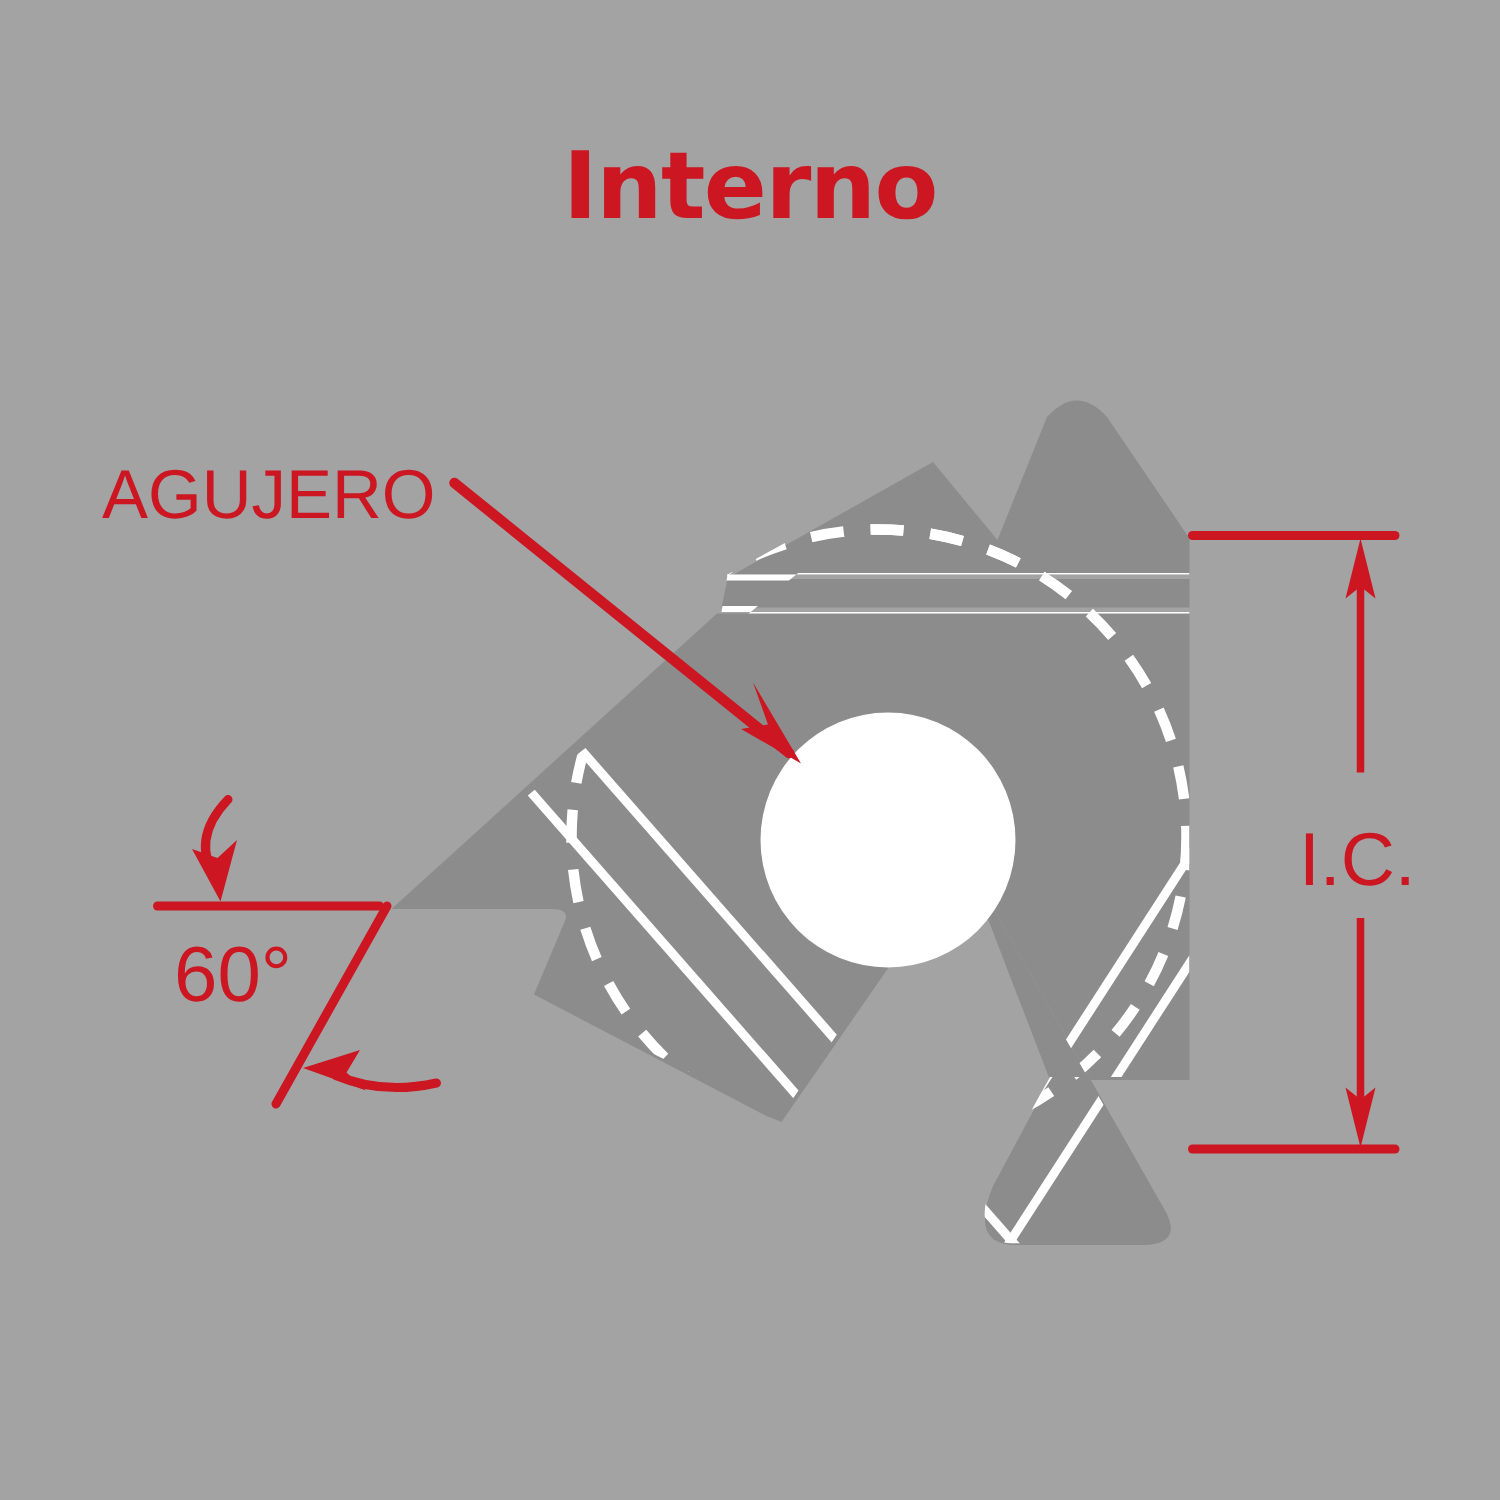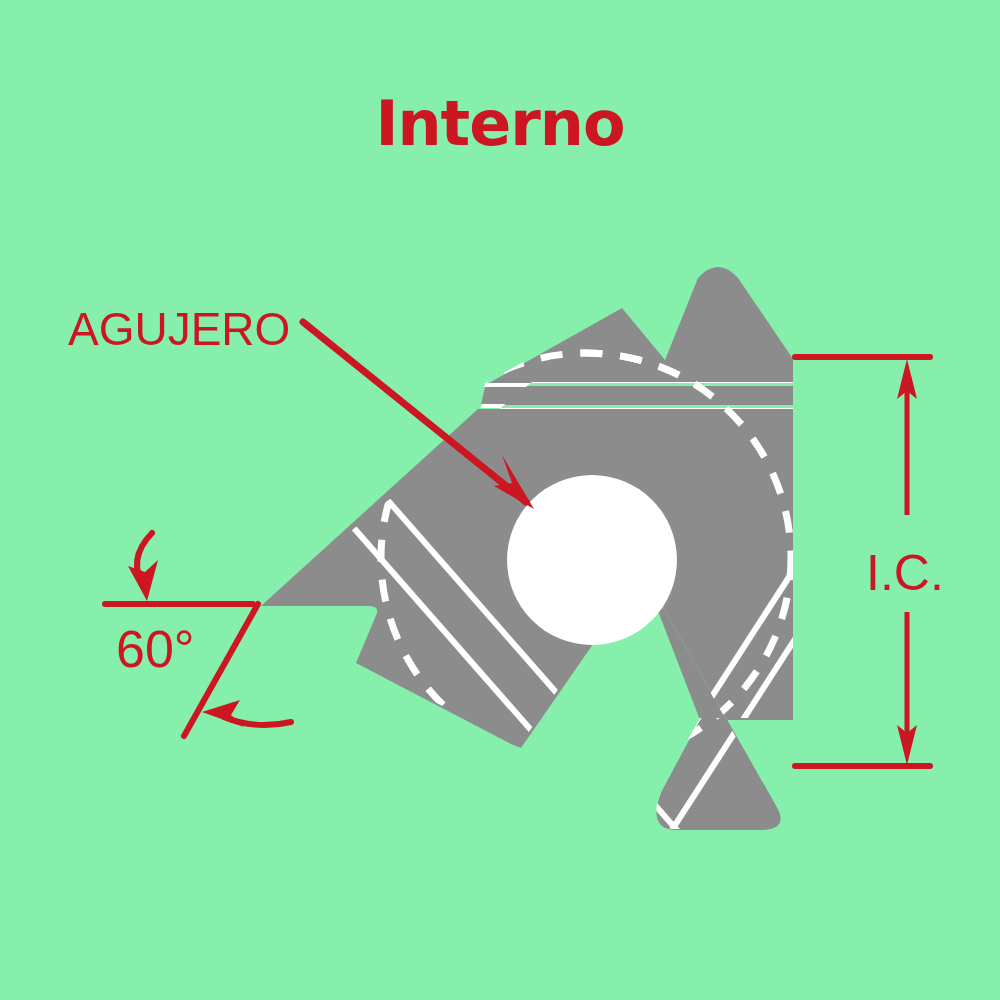--- a/index.html
+++ b/index.html
@@ -8,21 +8,21 @@
     padding: 0;
     background: #ffffff;
   }
   body {
     font-family: "Liberation Sans", sans-serif;
   }
   #stage {
     position: relative;
     width: 1000px;
     height: 1000px;
-    background: #86efac;
+    background: #a3a3a3;
     overflow: hidden;
   }
   #diagram-svg {
     position: absolute;
     left: 0;
     top: 0;
     width: 1000px;
     height: 1000px;
     display: block;
   }

